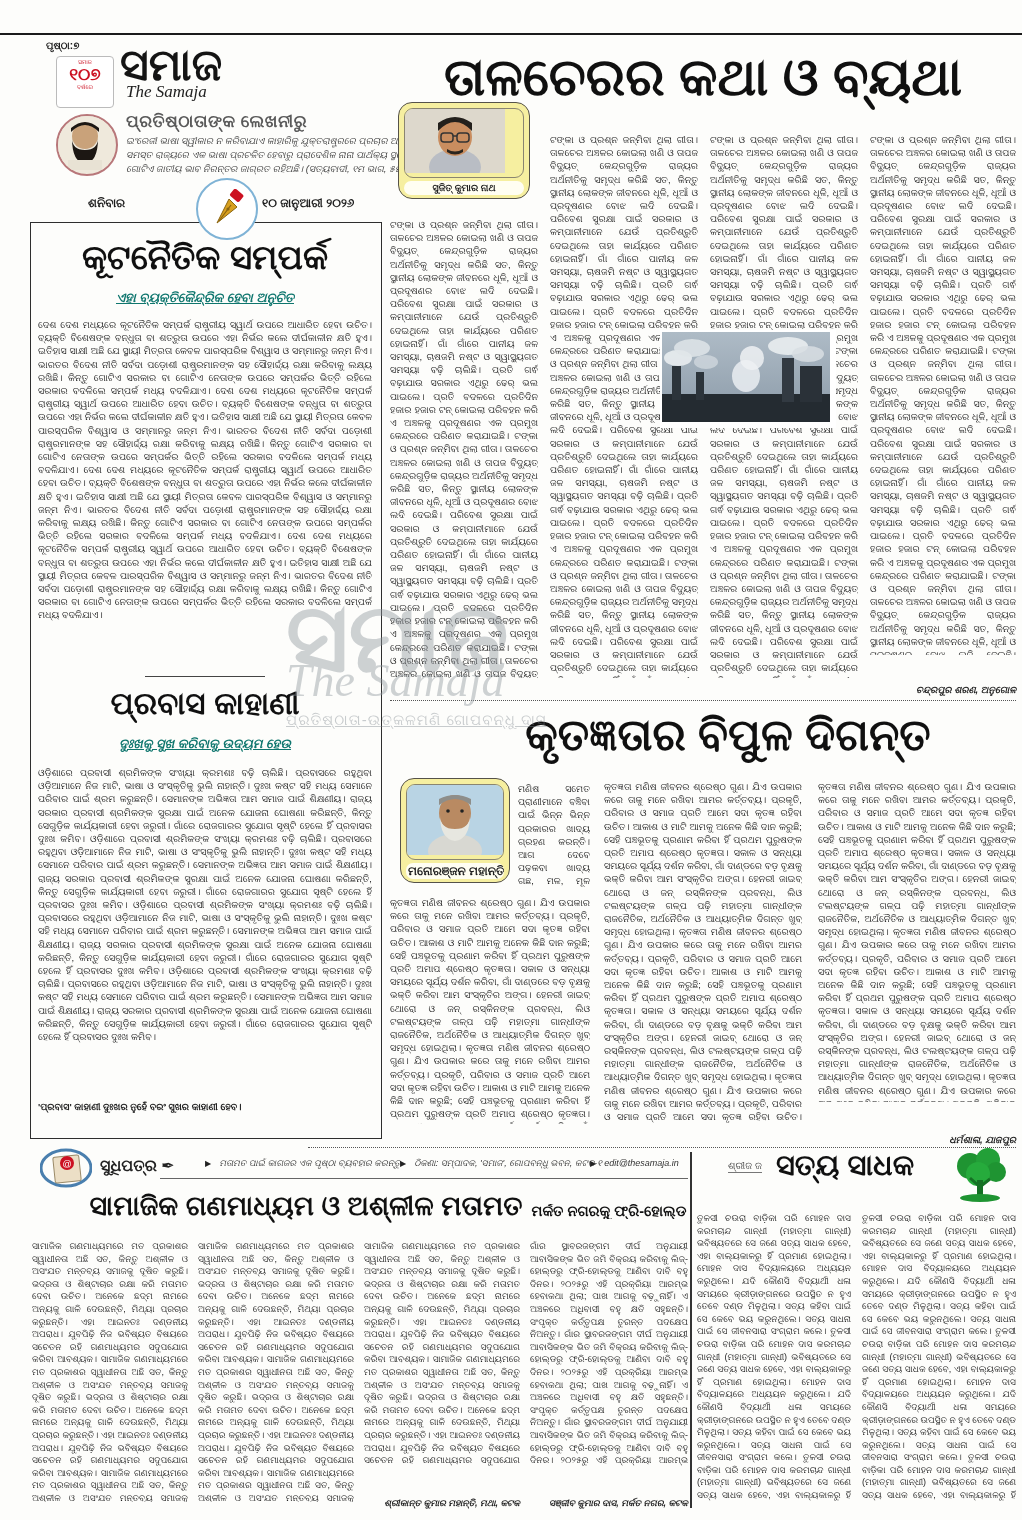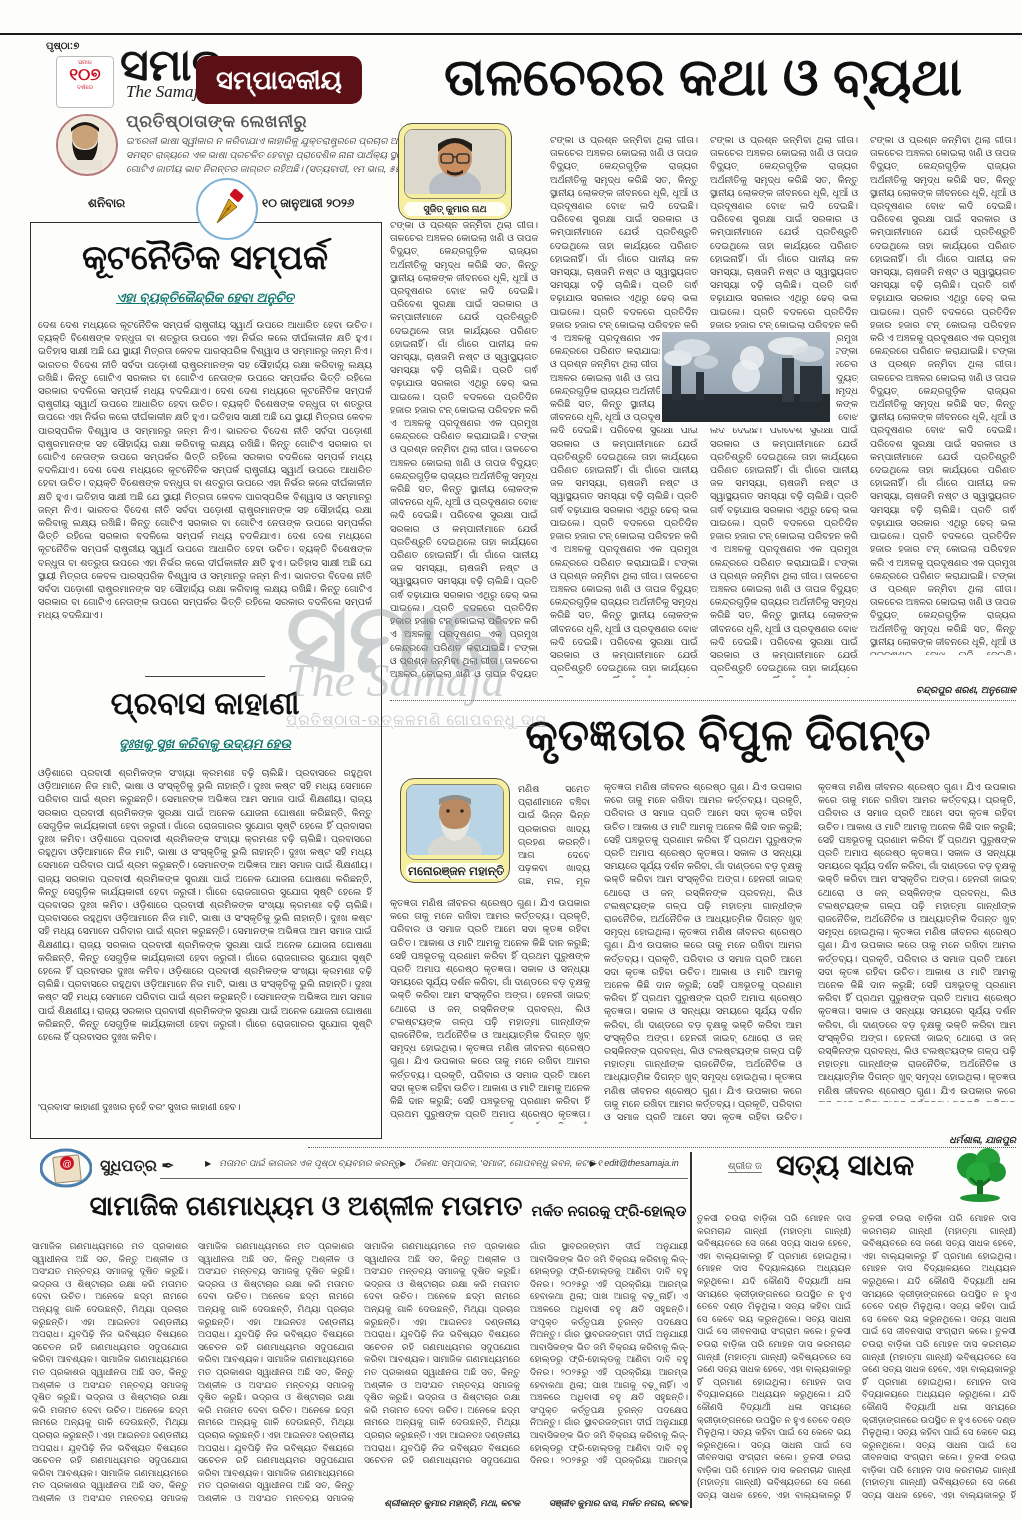--- a/index.html
+++ b/index.html
@@ -41,21 +41,20 @@
 
   <div class="abs" style="left:56px;top:56px;width:56px;height:50px;border:1px solid #bbb;border-radius:4px;background:#fff;text-align:center;z-index:3;">
     <div style="font-size:6px;color:#cc1122;margin-top:2px;">ସମାଜ</div>
     <div style="font-size:17px;font-weight:bold;color:#cc1122;line-height:18px;">୧୦୭</div>
     <div style="font-size:6px;color:#cc1122;">ବର୍ଷରେ</div>
   </div>
   <div class="abs" style="left:120px;top:44px;z-index:3;">
     <div style="font-family:'Liberation Serif','DejaVu Serif',serif;font-weight:bold;font-size:44px;line-height:44px;color:#141414;">ସମାଜ</div>
     <div style="font-family:'Liberation Serif','DejaVu Serif',serif;font-style:italic;font-size:17px;color:#222;margin-top:-6px;margin-left:6px;">The Samaja</div>
   </div>
-  <div class="badge" style="left:196px;top:56px;width:166px;height:48px;font-size:26px;">ସମ୍ପାଦକୀୟ</div>
 
   <div class="abs" style="left:56px;top:114px;width:58px;height:58px;border:2px solid #b8777a;border-radius:50%;overflow:hidden;background:#efe9dc;z-index:3;">
     <svg width="54" height="54" viewBox="0 0 54 54">
       <rect width="54" height="54" fill="#efe9dc"></rect>
       <ellipse cx="27" cy="20" rx="13" ry="13" fill="#c9a27a"></ellipse>
       <path d="M13 16 Q27 2 41 16 L41 12 Q27 0 13 12 Z" fill="#1c1713"></path>
       <path d="M14 22 Q14 46 27 48 Q40 46 40 22 Q40 34 27 34 Q14 34 14 22Z" fill="#1c1713"></path>
       <rect x="10" y="44" width="34" height="10" fill="#e8e2d4"></rect>
     </svg>
   </div>
@@ -79,25 +78,25 @@
 
   <div class="headline" style="left:40px;top:240px;width:330px;font-size:34px;">କୂଟନୈତିକ ସମ୍ପର୍କ</div>
   <div class="subhead" style="left:40px;top:290px;width:330px;font-size:13px;">ଏହା ବ୍ୟକ୍ତିକୈନ୍ଦ୍ରିକ ହେବା ଅନୁଚିତ</div>
   <div class="col" style="left:38px;top:318px;width:334px;height:340px;">ଦେଶ ଦେଶ ମଧ୍ୟରେ କୂଟନୈତିକ ସମ୍ପର୍କ ରାଷ୍ଟ୍ରୀୟ ସ୍ୱାର୍ଥ ଉପରେ ଆଧାରିତ ହେବା ଉଚିତ। ବ୍ୟକ୍ତି ବିଶେଷଙ୍କ ବନ୍ଧୁତା ବା ଶତ୍ରୁତା ଉପରେ ଏହା ନିର୍ଭର କଲେ ଦୀର୍ଘକାଳୀନ କ୍ଷତି ହୁଏ। ଇତିହାସ ସାକ୍ଷୀ ଅଛି ଯେ ସ୍ଥାୟୀ ମିତ୍ରତା କେବଳ ପାରସ୍ପରିକ ବିଶ୍ୱାସ ଓ ସମ୍ମାନରୁ ଜନ୍ମ ନିଏ। ଭାରତର ବିଦେଶ ନୀତି ସର୍ବଦା ପଡ଼ୋଶୀ ରାଷ୍ଟ୍ରମାନଙ୍କ ସହ ସୌହାର୍ଦ୍ଦ୍ୟ ରକ୍ଷା କରିବାକୁ ଲକ୍ଷ୍ୟ ରଖିଛି। କିନ୍ତୁ ଗୋଟିଏ ସରକାର ବା ଗୋଟିଏ ନେତାଙ୍କ ଉପରେ ସମ୍ପର୍କର ଭିତ୍ତି ରହିଲେ ସରକାର ବଦଳିଲେ ସମ୍ପର୍କ ମଧ୍ୟ ବଦଳିଯାଏ। ଦେଶ ଦେଶ ମଧ୍ୟରେ କୂଟନୈତିକ ସମ୍ପର୍କ ରାଷ୍ଟ୍ରୀୟ ସ୍ୱାର୍ଥ ଉପରେ ଆଧାରିତ ହେବା ଉଚିତ। ବ୍ୟକ୍ତି ବିଶେଷଙ୍କ ବନ୍ଧୁତା ବା ଶତ୍ରୁତା ଉପରେ ଏହା ନିର୍ଭର କଲେ ଦୀର୍ଘକାଳୀନ କ୍ଷତି ହୁଏ। ଇତିହାସ ସାକ୍ଷୀ ଅଛି ଯେ ସ୍ଥାୟୀ ମିତ୍ରତା କେବଳ ପାରସ୍ପରିକ ବିଶ୍ୱାସ ଓ ସମ୍ମାନରୁ ଜନ୍ମ ନିଏ। ଭାରତର ବିଦେଶ ନୀତି ସର୍ବଦା ପଡ଼ୋଶୀ ରାଷ୍ଟ୍ରମାନଙ୍କ ସହ ସୌହାର୍ଦ୍ଦ୍ୟ ରକ୍ଷା କରିବାକୁ ଲକ୍ଷ୍ୟ ରଖିଛି। କିନ୍ତୁ ଗୋଟିଏ ସରକାର ବା ଗୋଟିଏ ନେତାଙ୍କ ଉପରେ ସମ୍ପର୍କର ଭିତ୍ତି ରହିଲେ ସରକାର ବଦଳିଲେ ସମ୍ପର୍କ ମଧ୍ୟ ବଦଳିଯାଏ। ଦେଶ ଦେଶ ମଧ୍ୟରେ କୂଟନୈତିକ ସମ୍ପର୍କ ରାଷ୍ଟ୍ରୀୟ ସ୍ୱାର୍ଥ ଉପରେ ଆଧାରିତ ହେବା ଉଚିତ। ବ୍ୟକ୍ତି ବିଶେଷଙ୍କ ବନ୍ଧୁତା ବା ଶତ୍ରୁତା ଉପରେ ଏହା ନିର୍ଭର କଲେ ଦୀର୍ଘକାଳୀନ କ୍ଷତି ହୁଏ। ଇତିହାସ ସାକ୍ଷୀ ଅଛି ଯେ ସ୍ଥାୟୀ ମିତ୍ରତା କେବଳ ପାରସ୍ପରିକ ବିଶ୍ୱାସ ଓ ସମ୍ମାନରୁ ଜନ୍ମ ନିଏ। ଭାରତର ବିଦେଶ ନୀତି ସର୍ବଦା ପଡ଼ୋଶୀ ରାଷ୍ଟ୍ରମାନଙ୍କ ସହ ସୌହାର୍ଦ୍ଦ୍ୟ ରକ୍ଷା କରିବାକୁ ଲକ୍ଷ୍ୟ ରଖିଛି। କିନ୍ତୁ ଗୋଟିଏ ସରକାର ବା ଗୋଟିଏ ନେତାଙ୍କ ଉପରେ ସମ୍ପର୍କର ଭିତ୍ତି ରହିଲେ ସରକାର ବଦଳିଲେ ସମ୍ପର୍କ ମଧ୍ୟ ବଦଳିଯାଏ। ଦେଶ ଦେଶ ମଧ୍ୟରେ କୂଟନୈତିକ ସମ୍ପର୍କ ରାଷ୍ଟ୍ରୀୟ ସ୍ୱାର୍ଥ ଉପରେ ଆଧାରିତ ହେବା ଉଚିତ। ବ୍ୟକ୍ତି ବିଶେଷଙ୍କ ବନ୍ଧୁତା ବା ଶତ୍ରୁତା ଉପରେ ଏହା ନିର୍ଭର କଲେ ଦୀର୍ଘକାଳୀନ କ୍ଷତି ହୁଏ। ଇତିହାସ ସାକ୍ଷୀ ଅଛି ଯେ ସ୍ଥାୟୀ ମିତ୍ରତା କେବଳ ପାରସ୍ପରିକ ବିଶ୍ୱାସ ଓ ସମ୍ମାନରୁ ଜନ୍ମ ନିଏ। ଭାରତର ବିଦେଶ ନୀତି ସର୍ବଦା ପଡ଼ୋଶୀ ରାଷ୍ଟ୍ରମାନଙ୍କ ସହ ସୌହାର୍ଦ୍ଦ୍ୟ ରକ୍ଷା କରିବାକୁ ଲକ୍ଷ୍ୟ ରଖିଛି। କିନ୍ତୁ ଗୋଟିଏ ସରକାର ବା ଗୋଟିଏ ନେତାଙ୍କ ଉପରେ ସମ୍ପର୍କର ଭିତ୍ତି ରହିଲେ ସରକାର ବଦଳିଲେ ସମ୍ପର୍କ ମଧ୍ୟ ବଦଳିଯାଏ।</div>
 
   <div class="abs" style="left:145px;top:676px;width:120px;height:0;border-top:1.5px solid #444;"></div>
 
   <div class="headline" style="left:40px;top:688px;width:330px;font-size:31px;">ପ୍ରବାସ କାହାଣୀ</div>
   <div class="subhead" style="left:40px;top:736px;width:330px;font-size:13px;">ଦୁଃଖକୁ ସୁଖ କରିବାକୁ ଉଦ୍ୟମ ହେଉ</div>
   <div class="col" style="left:38px;top:766px;width:334px;height:330px;">ଓଡ଼ିଶାରେ ପ୍ରବାସୀ ଶ୍ରମିକଙ୍କ ସଂଖ୍ୟା କ୍ରମଶଃ ବଢ଼ି ଚାଲିଛି। ପ୍ରବାସରେ ରହୁଥିବା ଓଡ଼ିଆମାନେ ନିଜ ମାଟି, ଭାଷା ଓ ସଂସ୍କୃତିକୁ ଭୁଲି ନାହାନ୍ତି। ଦୁଃଖ କଷ୍ଟ ସହି ମଧ୍ୟ ସେମାନେ ପରିବାର ପାଇଁ ଶ୍ରମ କରୁଛନ୍ତି। ସେମାନଙ୍କ ଅଭିଜ୍ଞତା ଆମ ସମାଜ ପାଇଁ ଶିକ୍ଷଣୀୟ। ରାଜ୍ୟ ସରକାର ପ୍ରବାସୀ ଶ୍ରମିକଙ୍କ ସୁରକ୍ଷା ପାଇଁ ଅନେକ ଯୋଜନା ଘୋଷଣା କରିଛନ୍ତି, କିନ୍ତୁ ସେଗୁଡ଼ିକ କାର୍ଯ୍ୟକାରୀ ହେବା ଜରୁରୀ। ଗାଁରେ ରୋଜଗାରର ସୁଯୋଗ ସୃଷ୍ଟି ହେଲେ ହିଁ ପ୍ରବାସର ଦୁଃଖ କମିବ। ଓଡ଼ିଶାରେ ପ୍ରବାସୀ ଶ୍ରମିକଙ୍କ ସଂଖ୍ୟା କ୍ରମଶଃ ବଢ଼ି ଚାଲିଛି। ପ୍ରବାସରେ ରହୁଥିବା ଓଡ଼ିଆମାନେ ନିଜ ମାଟି, ଭାଷା ଓ ସଂସ୍କୃତିକୁ ଭୁଲି ନାହାନ୍ତି। ଦୁଃଖ କଷ୍ଟ ସହି ମଧ୍ୟ ସେମାନେ ପରିବାର ପାଇଁ ଶ୍ରମ କରୁଛନ୍ତି। ସେମାନଙ୍କ ଅଭିଜ୍ଞତା ଆମ ସମାଜ ପାଇଁ ଶିକ୍ଷଣୀୟ। ରାଜ୍ୟ ସରକାର ପ୍ରବାସୀ ଶ୍ରମିକଙ୍କ ସୁରକ୍ଷା ପାଇଁ ଅନେକ ଯୋଜନା ଘୋଷଣା କରିଛନ୍ତି, କିନ୍ତୁ ସେଗୁଡ଼ିକ କାର୍ଯ୍ୟକାରୀ ହେବା ଜରୁରୀ। ଗାଁରେ ରୋଜଗାରର ସୁଯୋଗ ସୃଷ୍ଟି ହେଲେ ହିଁ ପ୍ରବାସର ଦୁଃଖ କମିବ। ଓଡ଼ିଶାରେ ପ୍ରବାସୀ ଶ୍ରମିକଙ୍କ ସଂଖ୍ୟା କ୍ରମଶଃ ବଢ଼ି ଚାଲିଛି। ପ୍ରବାସରେ ରହୁଥିବା ଓଡ଼ିଆମାନେ ନିଜ ମାଟି, ଭାଷା ଓ ସଂସ୍କୃତିକୁ ଭୁଲି ନାହାନ୍ତି। ଦୁଃଖ କଷ୍ଟ ସହି ମଧ୍ୟ ସେମାନେ ପରିବାର ପାଇଁ ଶ୍ରମ କରୁଛନ୍ତି। ସେମାନଙ୍କ ଅଭିଜ୍ଞତା ଆମ ସମାଜ ପାଇଁ ଶିକ୍ଷଣୀୟ। ରାଜ୍ୟ ସରକାର ପ୍ରବାସୀ ଶ୍ରମିକଙ୍କ ସୁରକ୍ଷା ପାଇଁ ଅନେକ ଯୋଜନା ଘୋଷଣା କରିଛନ୍ତି, କିନ୍ତୁ ସେଗୁଡ଼ିକ କାର୍ଯ୍ୟକାରୀ ହେବା ଜରୁରୀ। ଗାଁରେ ରୋଜଗାରର ସୁଯୋଗ ସୃଷ୍ଟି ହେଲେ ହିଁ ପ୍ରବାସର ଦୁଃଖ କମିବ। ଓଡ଼ିଶାରେ ପ୍ରବାସୀ ଶ୍ରମିକଙ୍କ ସଂଖ୍ୟା କ୍ରମଶଃ ବଢ଼ି ଚାଲିଛି। ପ୍ରବାସରେ ରହୁଥିବା ଓଡ଼ିଆମାନେ ନିଜ ମାଟି, ଭାଷା ଓ ସଂସ୍କୃତିକୁ ଭୁଲି ନାହାନ୍ତି। ଦୁଃଖ କଷ୍ଟ ସହି ମଧ୍ୟ ସେମାନେ ପରିବାର ପାଇଁ ଶ୍ରମ କରୁଛନ୍ତି। ସେମାନଙ୍କ ଅଭିଜ୍ଞତା ଆମ ସମାଜ ପାଇଁ ଶିକ୍ଷଣୀୟ। ରାଜ୍ୟ ସରକାର ପ୍ରବାସୀ ଶ୍ରମିକଙ୍କ ସୁରକ୍ଷା ପାଇଁ ଅନେକ ଯୋଜନା ଘୋଷଣା କରିଛନ୍ତି, କିନ୍ତୁ ସେଗୁଡ଼ିକ କାର୍ଯ୍ୟକାରୀ ହେବା ଜରୁରୀ। ଗାଁରେ ରୋଜଗାରର ସୁଯୋଗ ସୃଷ୍ଟି ହେଲେ ହିଁ ପ୍ରବାସର ଦୁଃଖ କମିବ।</div>
-  <div class="col" style="left:38px;top:1100px;width:334px;height:16px;font-weight:normal;">'ପ୍ରବାସ' କାହାଣୀ ଦୁଃଖର ନୁହେଁ ବରଂ ସୁଖର କାହାଣୀ ହେବ।</div>
+  <div class="col" style="left:38px;top:1100px;width:334px;height:16px;font-weight:bold;">'ପ୍ରବାସ' କାହାଣୀ ଦୁଃଖର ନୁହେଁ ବରଂ ସୁଖର କାହାଣୀ ହେବ।</div>
 
   <div class="headline" style="left:390px;top:50px;width:626px;font-size:52px;">ତାଳଚେରର କଥା ଓ ବ୍ୟଥା</div>
 
-  <div class="photo-card" style="left:398px;top:123px;width:114px;">
+  <div class="photo-card" style="left:398px;top:102px;width:132px;">
     <span class="photo-frame">
       <svg width="100" height="64" viewBox="0 0 100 64">
         <rect width="100" height="64" fill="#ddd8cc"></rect>
         <ellipse cx="50" cy="58" rx="26" ry="18" fill="#b9bdc4"></ellipse>
         <ellipse cx="50" cy="28" rx="17" ry="19" fill="#c98d5f"></ellipse>
         <path d="M33 22 Q50 4 67 22 L67 14 Q50 2 33 14 Z" fill="#23201c"></path>
         <rect x="36" y="24" width="12" height="9" rx="3" fill="none" stroke="#333" stroke-width="1.5"></rect>
         <rect x="52" y="24" width="12" height="9" rx="3" fill="none" stroke="#333" stroke-width="1.5"></rect>
         <line x1="48" y1="27" x2="52" y2="27" stroke="#333" stroke-width="1.5"></line>
         <path d="M42 40 Q50 45 58 40 L58 43 Q50 48 42 43 Z" fill="#2a241e"></path>

